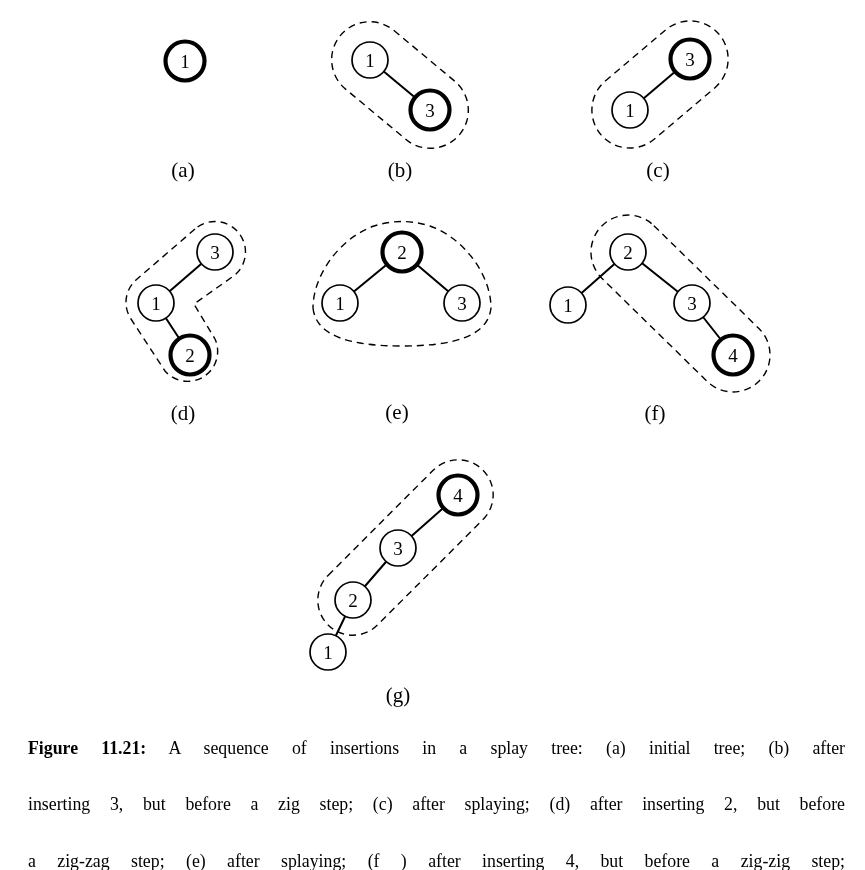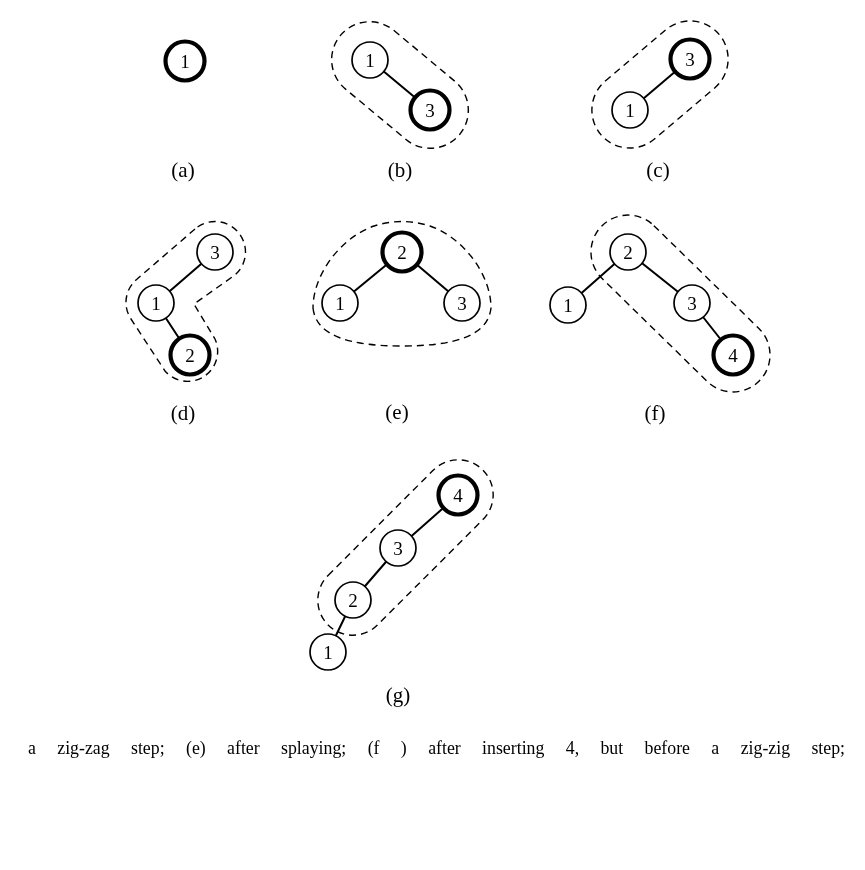--- a/index.html
+++ b/index.html
@@ -118,17 +118,19 @@
         <text class="nodetext" x="398" y="554.5">3</text>
         <circle class="node" cx="353" cy="600" r="18"></circle>
         <text class="nodetext" x="353" y="606.5">2</text>
         <circle class="node" cx="328" cy="652" r="18"></circle>
         <text class="nodetext" x="328" y="658.5">1</text>
         <text class="sublabel" x="398" y="702">(g)</text>
       </g>
     </svg>
 
   <div class="caption">
+    <div class="cap-line just"><span class="capbold">Figure 11.21:</span> <span>A sequence of insertions in a splay tree: (a) initial tree; (b) after</span></div>
+    <div class="cap-line just">inserting 3, but before a zig step; (c) after splaying; (d) after inserting 2, but before</div>
     <div class="cap-line just">a zig-zag step; (e) after splaying; (f ) after inserting 4, but before a zig-zig step;</div>
 
   </div>
 
 </div>
 
 </body></html>

